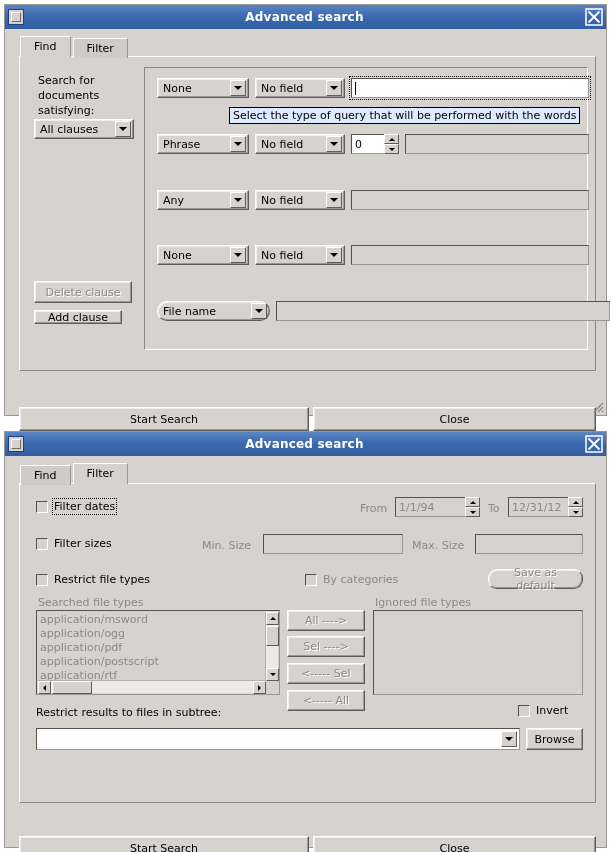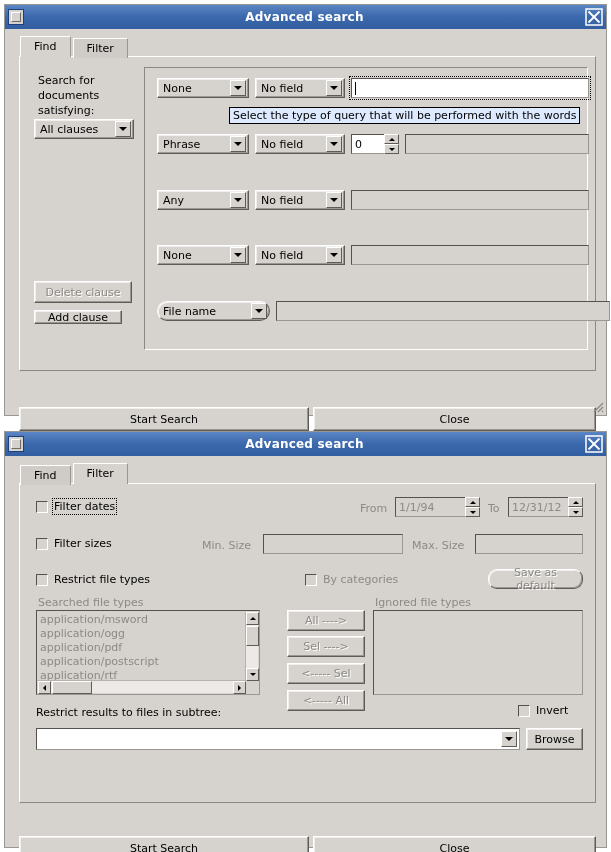--- a/index.html
+++ b/index.html
@@ -574,21 +574,21 @@
         <span class="checkbox"></span>
         <span class="lbl" style="margin-left:6px;">Restrict file types</span>
       </div>
       <div style="position:absolute; left:245px; top:89px; display:flex; align-items:center;margin-left:40px;">
         <span class="checkbox"></span>
         <span class="lbl disabled" style="margin-left:6px;">By categories</span>
       </div>
       <div class="btn disabled" style="position:absolute; left:468px; top:85px; width:95px; height:20px; display:flex; align-items:center; justify-content:center;border-radius:9px;">Save as default</div>
 
       <span class="lbl disabled" style="position:absolute; left:18px; top:112px;">Searched file types</span>
-      <div class="listbox" style="position:absolute; left:16px; top:126px; width:224px; height:85px;">
+      <div class="listbox" style="position:absolute; left:16px; top:126px; width:244px; height:85px;">
         <div class="items" style="width:225px;">
           <div>application/msword</div>
           <div>application/ogg</div>
           <div>application/pdf</div>
           <div>application/postscript</div>
           <div>application/rtf</div>
         </div>
         <div class="scroll-v">
           <div class="sbtn" style="top:0; left:0; width:13px; height:13px;">
               <span class="arrow-up-sm"></span>

